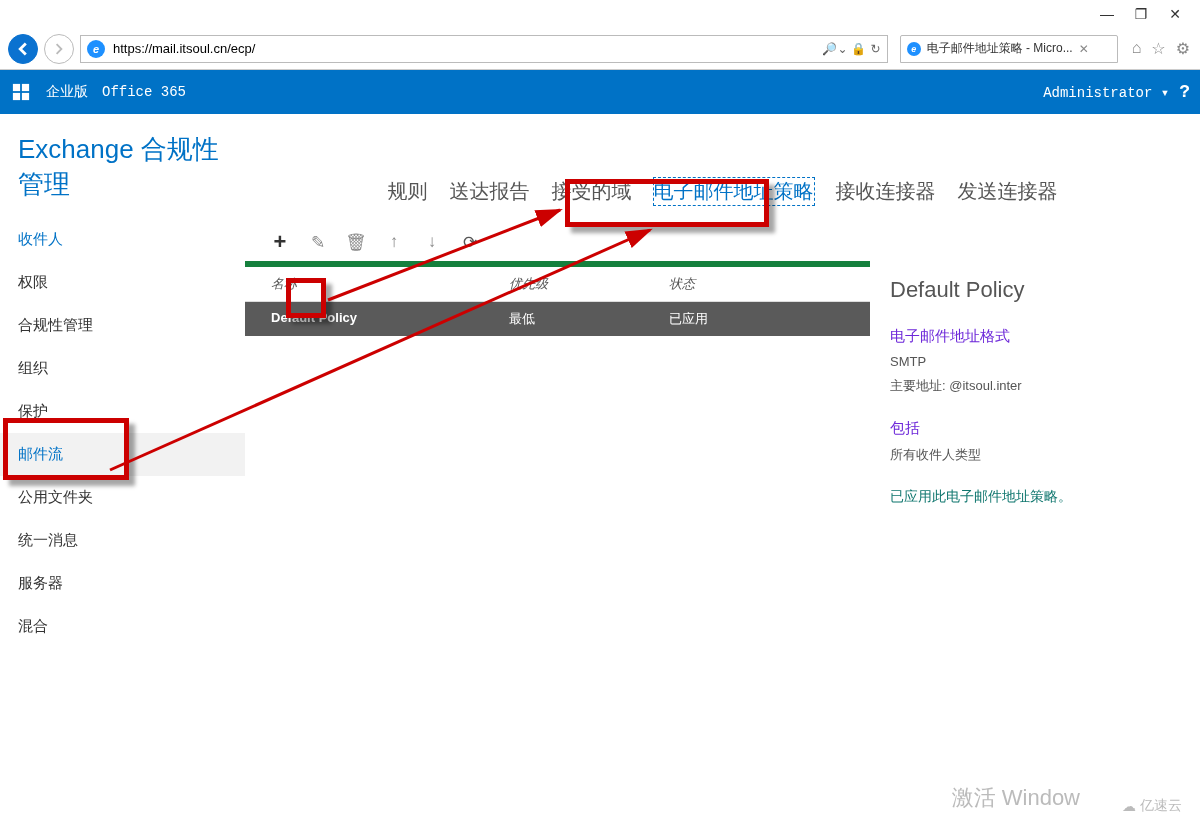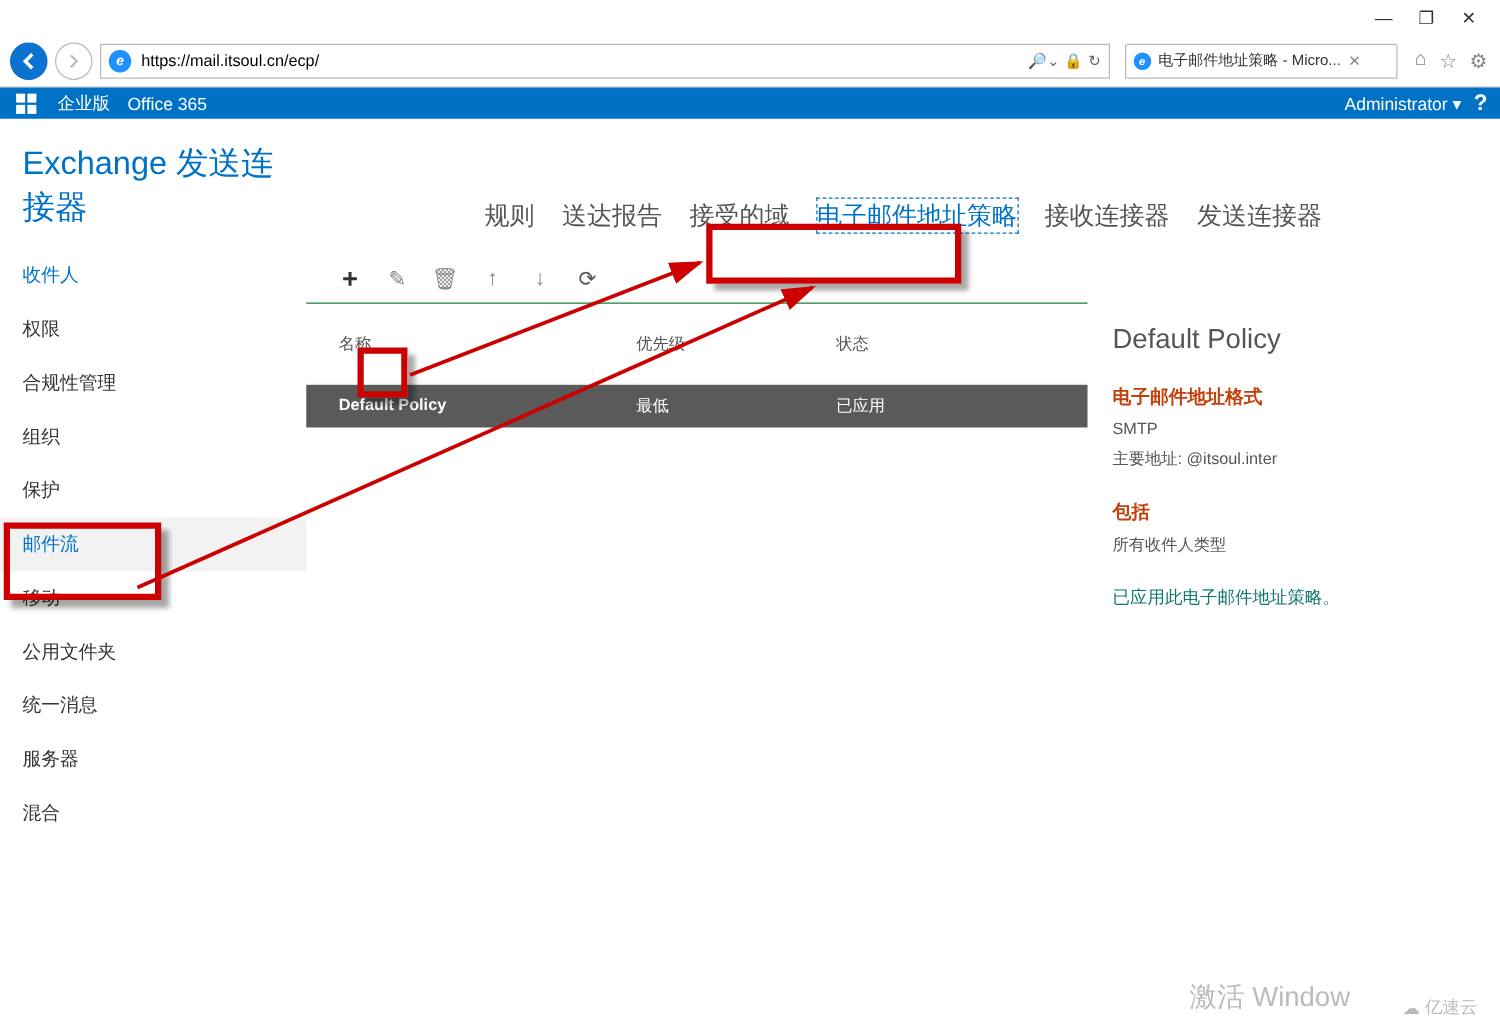--- a/index.html
+++ b/index.html
@@ -17,21 +17,21 @@
   .url-zone { flex:1; display:flex; align-items:center; height:28px; border:1px solid #bbb; padding:0 6px; gap:6px; min-width:0;}
   .url-zone input { flex:1; border:none; outline:none; font-size:13px; }
   .ie-icon { width:18px; height:18px; border-radius:50%; background:#1e90ff; color:#fff; font-size:11px; display:flex; align-items:center; justify-content:center; font-style:italic; font-weight:bold;}
   .url-tools { display:flex; align-items:center; gap:4px; color:#666; font-size:12px; padding-left:4px;}
   .tab-strip { display:flex; align-items:center; margin-left:6px; }
   .tab { height:28px; border:1px solid #bbb; display:flex; align-items:center; padding:0 6px; gap:6px; width:218px; background:#fff; border-radius:2px 2px 0 0; }
   .tab-close { color:#888; font-size:12px; }
   .ie-right-icons { display:flex; gap:10px; margin-left:8px; color:#888; font-size:16px; padding-right:2px; }
 
   
-  .o365-bar { height:25px; background:#0072c6; color:#fff; display:flex; align-items:center; padding:0 10px; gap:14px; font-size:14px;}
+  .o365-bar { height:44px; background:#0072c6; color:#fff; display:flex; align-items:center; padding:0 10px; gap:14px; font-size:14px;font-family:Liberation Mono, monospace;}
   .o365-bar .right { margin-left:auto; display:flex; align-items:center; gap:10px;text-align:right; }
   .o365-logo { width:22px; height:22px; background:#0072c6; border:0; display:flex; align-items:center; justify-content:center;}
   .o365-logo svg { display:block; }
 
   
   .main { display:flex; height:calc(825px - 28px - 42px - 36px); }
   .left-col { width:245px; padding:18px 0 0 0; }
   .page-title { font-size:26px; font-weight:300; color:#0072c6; padding:0 18px 16px 18px; }
   .nav-item { padding:12px 18px; font-size:15px; color:#333; position:relative; cursor:pointer;}
   .nav-item.active { color:#0072c6; }
@@ -41,30 +41,30 @@
   .tabs { padding:0 24px 26px 24px; display:flex; gap:22px; font-size:20px; color:#555;justify-content:center;}
   .tabs .tab-item { cursor:pointer; position:relative;}
   .tabs .tab-item.active { color:#0072c6; }
 
   .toolbar { padding:0 24px 8px 24px; display:flex; align-items:center; gap:16px; font-size:17px; color:#888;}
   .toolbar .t-btn { width:22px; height:22px; display:flex; align-items:center; justify-content:center; cursor:pointer;}
   .t-add { color:#333; font-weight:bold; font-size:22px; }
 
   .table-area { display:flex; }
   .table-col { flex:1; }
-  .table-header { display:flex; padding:23px 24px; color:#555; font-size:13px; border-top:1px solid #15803d; border-bottom:1px solid #ddd;}
+  .table-header { display:flex; padding:8px 24px; color:#555; font-size:13px; border-top:6px solid #15803d; border-bottom:1px solid #ddd;font-style:italic;}
   .th-name { width:240px; padding-left:2px;}
   .th-pri  { width:160px; }
   .th-stat { flex:1; }
   .table-row { display:flex; padding:8px 24px; }
   .table-row.selected { background:#5a5a5a; color:#fff; font-size:13px;}
 
   .side-detail { width:330px; padding:16px 20px; color:#555;}
   .side-detail h2 { font-size:22px; font-weight:400; color:#555; margin:0 0 24px 0;}
-  .side-detail h3 { font-size:15px; font-weight:700; color:#c2410c; margin:0 0 8px 0;}
+  .side-detail h3 { font-size:15px; font-weight:400; color:#6d28d9; margin:0 0 8px 0;}
   .side-detail p { margin:0 0 8px 0; font-size:13px;}
 
   
   .callout { position:absolute; border:5px solid #c00; box-shadow:6px 6px 4px rgba(0,0,0,.35); pointer-events:none;}
   #box-add { top:278px; left:286px; width:40px; height:40px;}
   #box-tab { top:179px; left:565px; width:204px; height:48px;}
   #box-nav { top:418px; left:3px; width:126px; height:62px;}
 
   .arrow-layer { position:absolute; top:0; left:0; width:1200px; height:825px; pointer-events:none;}
 
@@ -130,28 +130,27 @@
   <span>企业版</span>
   <span>Office 365</span>
   <div class="right">
     <span><span>Administrator</span> <span>▾</span></span>
     <span style="font-weight:bold;font-size:18px">?</span>
   </div>
 </div>
 
 <div class="main">
   <div class="left-col">
-    <div class="page-title">Exchange 发送连接器</div>
+    <div class="page-title">Exchange 合规性管理</div>
     <div class="nav-item active">收件人</div>
     <div class="nav-item">权限</div>
     <div class="nav-item">合规性管理</div>
     <div class="nav-item">组织</div>
     <div class="nav-item">保护</div>
     <div class="nav-item selected">邮件流</div>
-    <div class="nav-item">移动</div>
     <div class="nav-item">公用文件夹</div>
     <div class="nav-item">统一消息</div>
     <div class="nav-item">服务器</div>
     <div class="nav-item">混合</div>
   </div>
   <div class="content">
     <div class="tabs">
       <span class="tab-item">规则</span>
       <span class="tab-item">送达报告</span>
       <span class="tab-item">接受的域</span>

